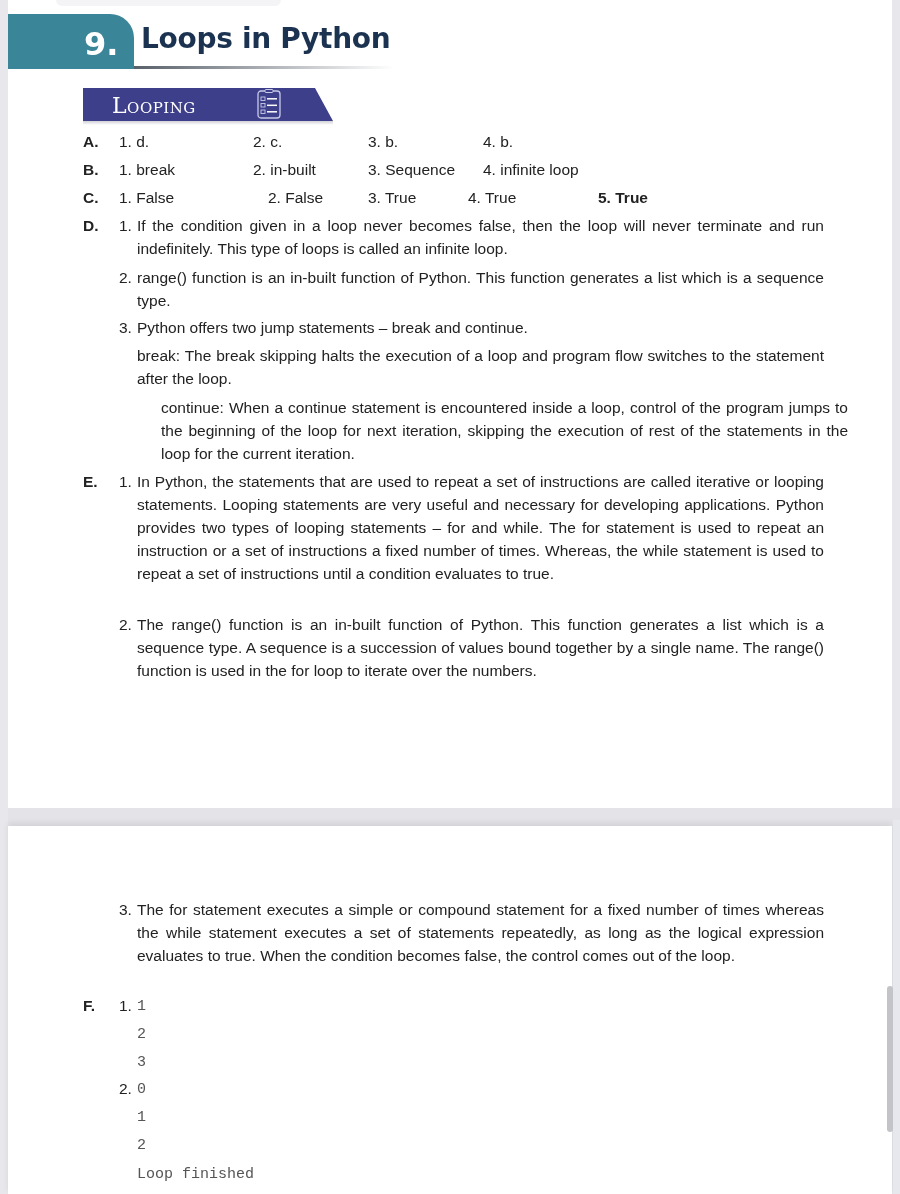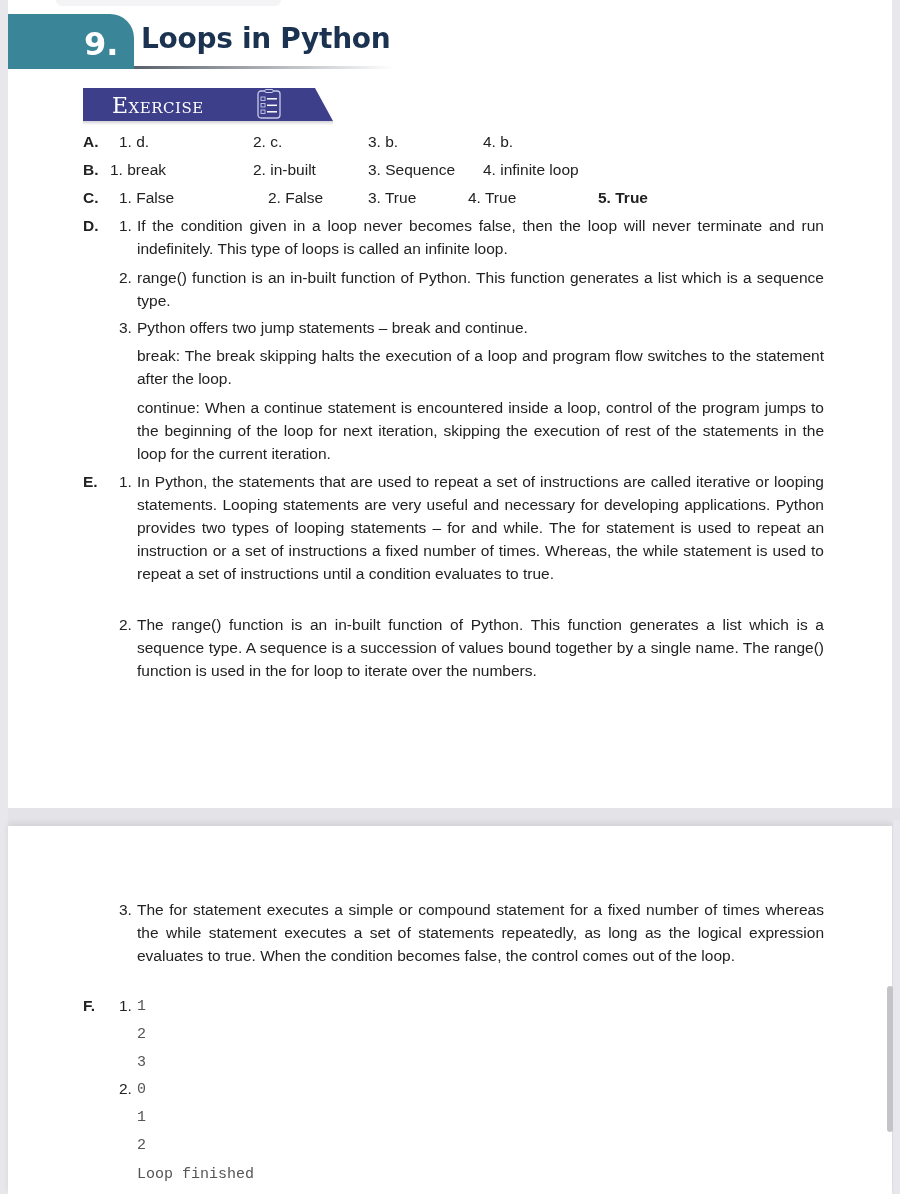--- a/index.html
+++ b/index.html
@@ -91,21 +91,21 @@
 <div class="page" id="page1">
   <div class="prev-page-edge"></div>
 
   <div class="chapter-banner"></div>
   <div class="chapter-num">9.</div>
   <div class="chapter-title">Loops in Python</div>
   <div class="title-underline"></div>
 
   <div class="exercise-banner"></div>
   <div class="exercise-banner-shadow"></div>
-  <div class="exercise-label">Exercise</div>
+  <div class="exercise-label">Looping</div>
   <svg class="clipboard-icon" viewBox="0 0 24 30">
     <rect x="1" y="2" width="22" height="27" rx="3" fill="none" stroke="#c8cae8" stroke-width="1.3"></rect>
     <rect x="8" y="0.5" width="8" height="3" rx="1" fill="#3d3f8a" stroke="#c8cae8" stroke-width="1"></rect>
     <rect x="4" y="8" width="4" height="3.5" fill="none" stroke="#c8cae8" stroke-width="0.9"></rect>
     <line x1="10" y1="9.8" x2="20" y2="9.8" stroke="#ffffff" stroke-width="1.5"></line>
     <rect x="4" y="14.5" width="4" height="3.5" fill="none" stroke="#c8cae8" stroke-width="0.9"></rect>
     <line x1="10" y1="16.3" x2="20" y2="16.3" stroke="#ffffff" stroke-width="1.5"></line>
     <rect x="4" y="21" width="4" height="3.5" fill="none" stroke="#c8cae8" stroke-width="0.9"></rect>
     <line x1="10" y1="22.8" x2="20" y2="22.8" stroke="#ffffff" stroke-width="1.5"></line>
   </svg>
@@ -113,21 +113,21 @@
   <div class="sec-letter" style="top:130px;">A.</div>
   <div class="row" style="top:130px; left:0; width:884px;">
     <span class="col" style="left:111px;">1. d.</span>
     <span class="col" style="left:245px;">2. c.</span>
     <span class="col" style="left:360px;">3. b.</span>
     <span class="col" style="left:475px;">4. b.</span>
   </div>
 
   <div class="sec-letter" style="top:158px;">B.</div>
   <div class="row" style="top:158px; left:0; width:884px;">
-    <span class="col" style="left:102px;">1. break</span>
+    <span class="col" style="left:111px;">1. break</span>
     <span class="col" style="left:245px;">2. in-built</span>
     <span class="col" style="left:360px;">3. Sequence</span>
     <span class="col" style="left:475px;">4. infinite loop</span>
   </div>
 
   <div class="sec-letter" style="top:186px;">C.</div>
   <div class="row" style="top:186px; left:0; width:884px;">
     <span class="col" style="left:111px;">1. False</span>
     <span class="col" style="left:245px;margin-left:15px;">2. False</span>
     <span class="col" style="left:360px;">3. True</span>
@@ -142,21 +142,21 @@
   </div>
   <div class="para" style="top:266px;">
     <span class="num">2.</span>
     <span>range() function is an in-built function of Python. This function generates a list which is a sequence type.</span>
   </div>
   <div class="para" style="top:316px;">
     <span class="num">3.</span>
     <span>Python offers two jump statements – break and continue.</span>
   </div>
   <div class="para" style="top:344px;">break: The break skipping halts the execution of a loop and program flow switches to the statement after the loop.</div>
-  <div class="para" style="top:396px;">continue: When a continue statement is encountered inside a loop, control of the program jumps to the beginning of the loop for next iteration, skipping the execution of rest of the statements in the loop for the current iteration.</div>
+  <div class="para" style="top:396px;margin-left:24px;">continue: When a continue statement is encountered inside a loop, control of the program jumps to the beginning of the loop for next iteration, skipping the execution of rest of the statements in the loop for the current iteration.</div>
 
   <div class="sec-letter" style="top:470px;">E.</div>
   <div class="para" style="top:470px;">
     <span class="num">1.</span>
     <span>In Python, the statements that are used to repeat a set of instructions are called iterative or looping statements. Looping statements are very useful and necessary for developing applications. Python provides two types of looping statements – for and while. The for statement is used to repeat an instruction or a set of instructions a fixed number of times. Whereas, the while statement is used to repeat a set of instructions until a condition evaluates to true.</span>
   </div>
   <div class="para" style="top:613px;">
     <span class="num">2.</span>
     <span>The range() function is an in-built function of Python. This function generates a list which is a sequence type. A sequence is a succession of values bound together by a single name. The range() function is used in the for loop to iterate over the numbers.</span>
   </div>

